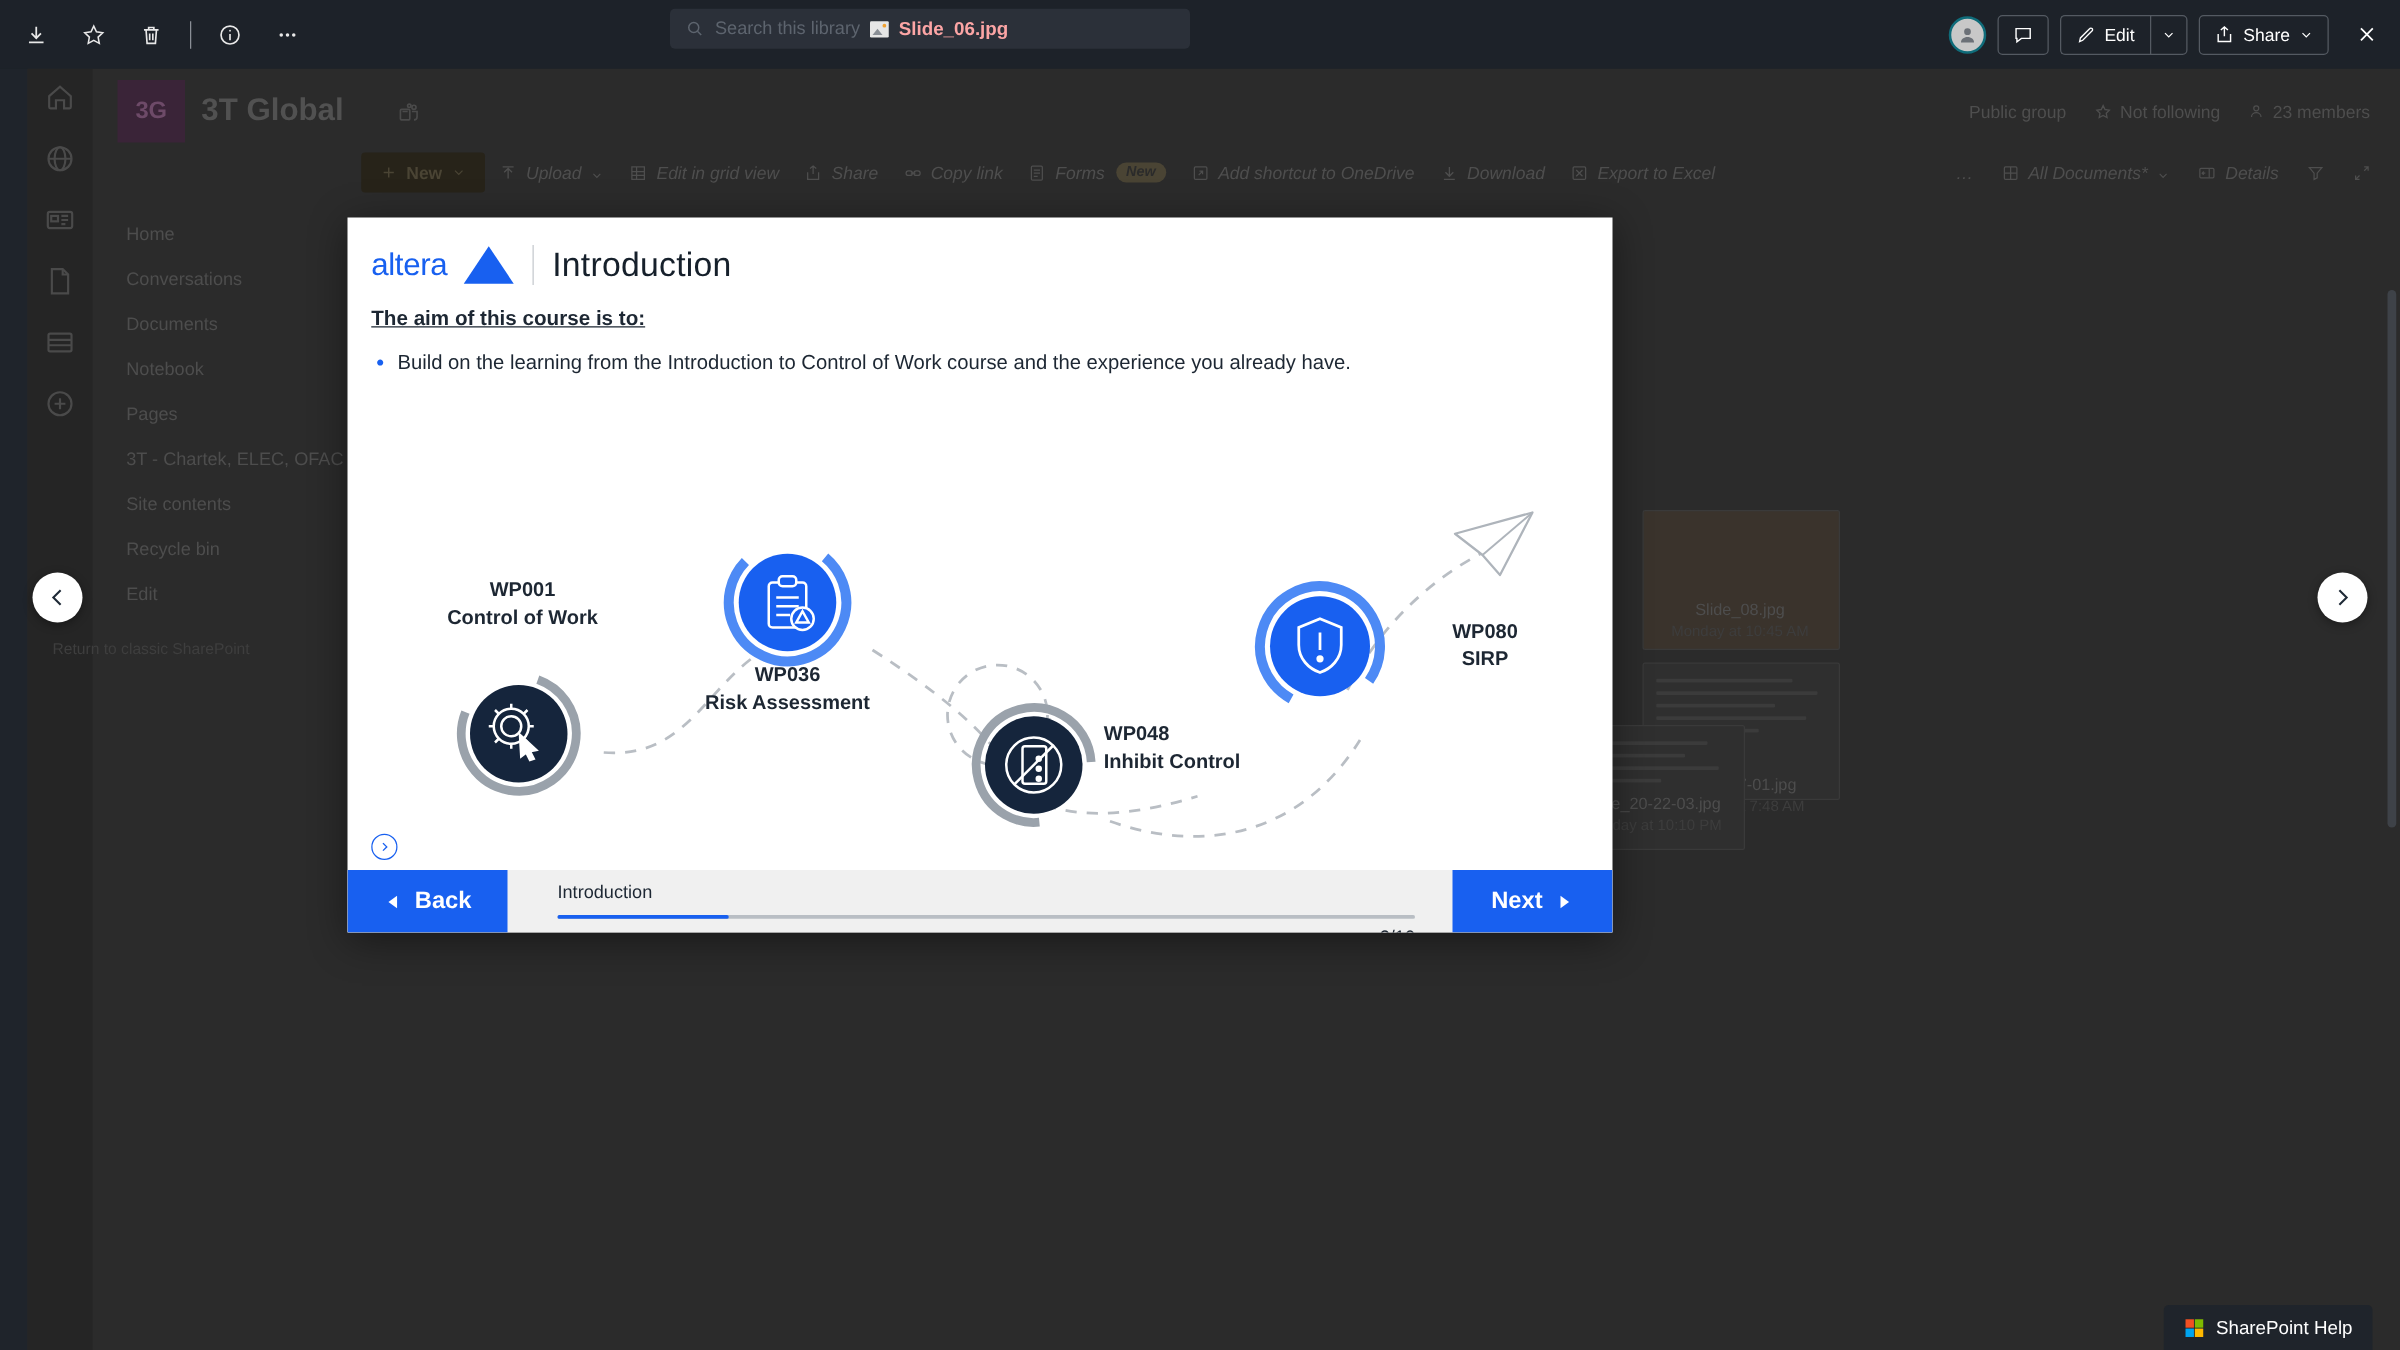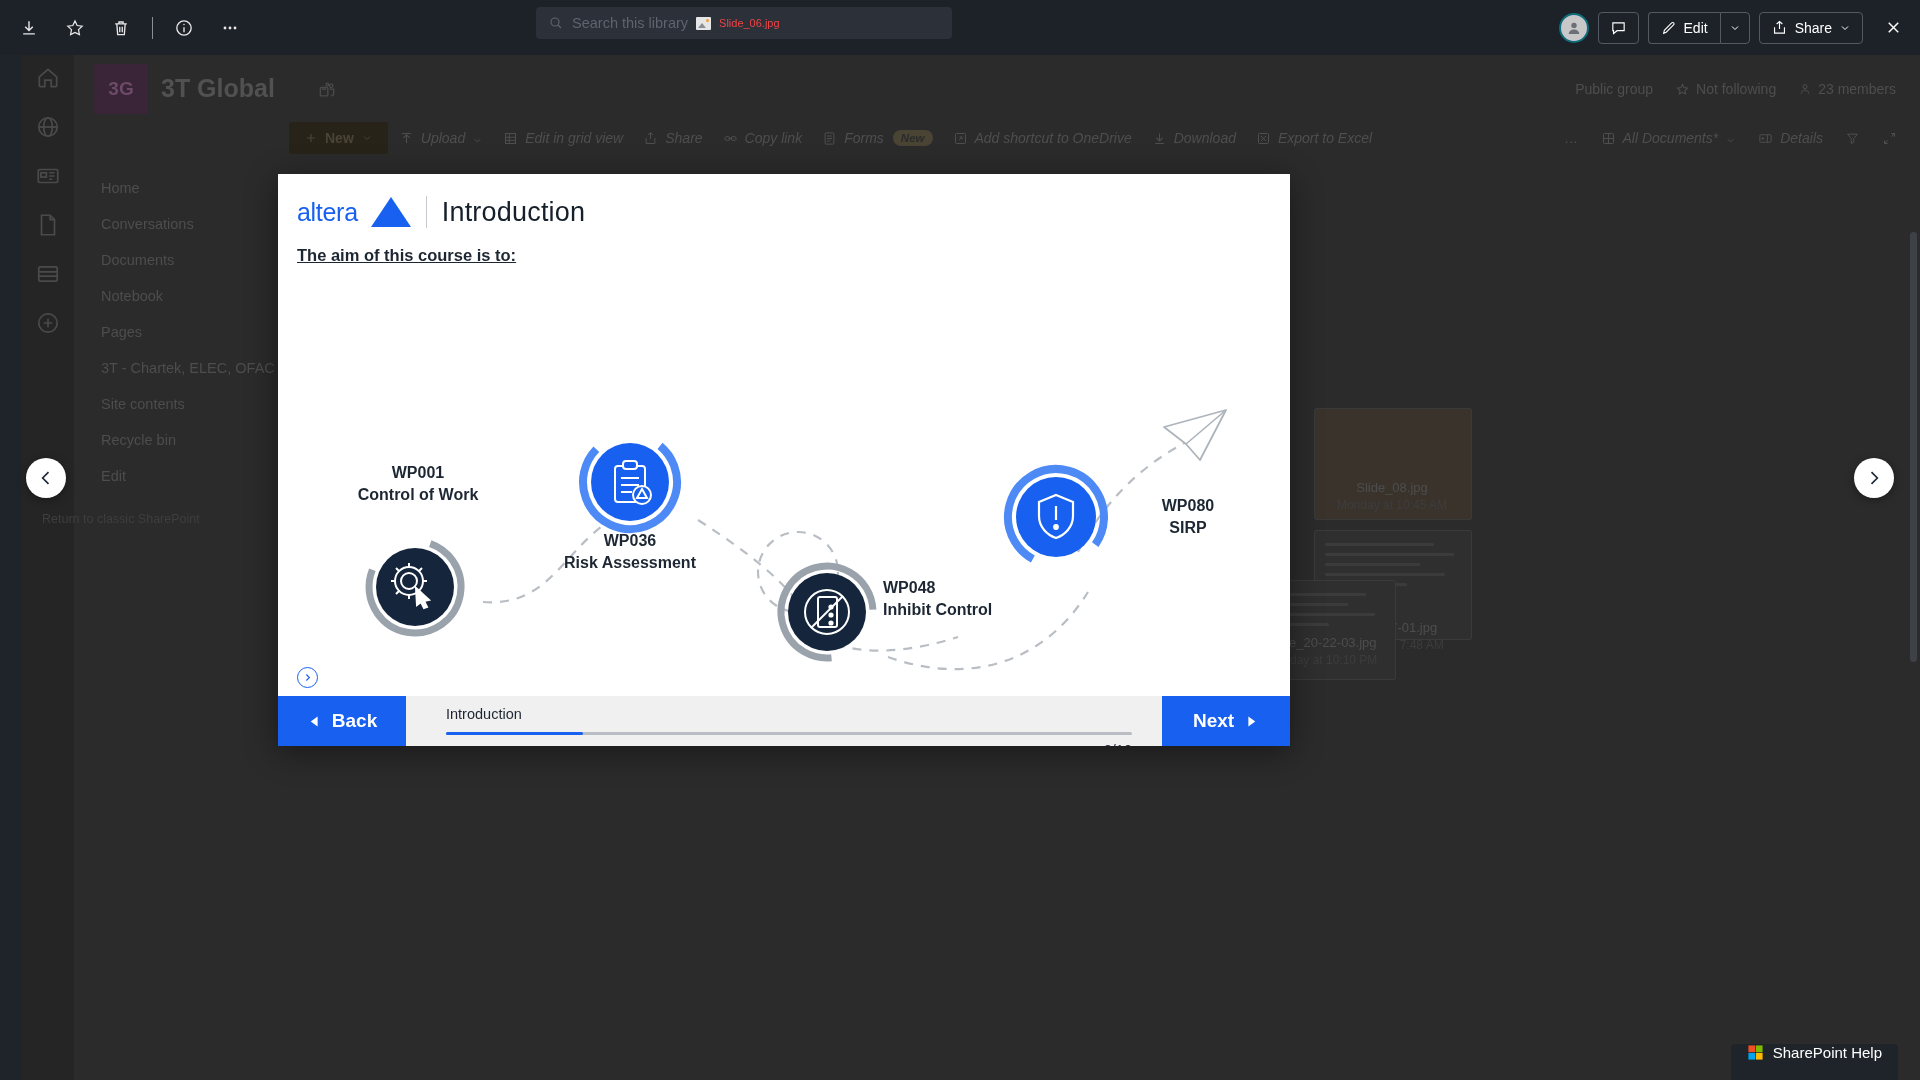--- a/index.html
+++ b/index.html
@@ -28,21 +28,21 @@
   .icon-btn svg { display:block; }
   .divider-v { width: 1px; height: 22px; background: #8a8f96; margin: 0 6px; }
 
   .sp-search {
     position: absolute; left: 536px; top: 7px;
     width: 416px; height: 32px;
     background: #2b3039; border-radius: 4px;
     display: flex; align-items: center; padding: 0 12px; gap: 8px;
   }
   .sp-search .ph { color: #5d646e; font-size: 14.5px; }
-  .sp-search .fname { color: #ef4444; font-size: 11px; font-weight: 400; }
+  .sp-search .fname { color: #fca5a5; font-size: 15px; font-weight: 700; }
   .fileicon {
     width: 15px; height: 13px; background: #e6e6e6; border-radius: 1px;
     position: relative; flex: 0 0 auto;
   }
   .fileicon::after {
     content:""; position:absolute; left:2px; bottom:2px; width:0;height:0;
     border-left:4px solid transparent;border-right:4px solid transparent;border-bottom:5px solid #8a8f96;
   }
   .fileicon::before {
     content:""; position:absolute; right:2px; top:2px; width:3px;height:3px;border-radius:50%;background:#f0a030;
@@ -248,21 +248,21 @@
   .pb-track {
     position: absolute; left: 40px; right: 30px; bottom: 11px;
     height: 3.5px; background: #b9bec4; border-radius: 2px;
   }
   .pb-fill { height: 100%; background: #1860f0; border-radius: 2px; }
 
   
   .sp-help {
     position: absolute; right: 22px; bottom: 0; height: 36px;
     background: #1f242b; border-radius: 4px 4px 0 0;
-    display: flex; gap: 9px; padding: 0 16px;
+    display: flex; align-items: center; gap: 9px; padding: 0 16px;
     color: #ffffff; font-size: 15px;
   }
   .help-sq { width: 17px; height: 17px; position: relative; }
 </style>
 </head>
 <body>
 
 <div class="sp-page">
 
   <div class="sp-rail">
@@ -641,20 +641,21 @@
   <div class="slide-hdr">
     <span class="logo-altera">altera</span>
     <span class="logo-tri"></span>
     <span class="hdr-sep"></span>
     <span class="slide-title">Introduction</span>
   </div>
 
   <div class="slide-body">
     <div class="aim-line">The aim of this course is to:</div>
     <ul class="bullets">
+      <li><span>Build on the learning from the Introduction to Control of Work course and the experience you already have.</span></li>
     </ul>
   </div>
 
   <div class="diagram">
     <svg width="1012" height="270" viewBox="0 0 1012 270">
 
       <path d="M205 200 C 270 205, 285 150, 330 120" fill="none" stroke="#b9bec4" stroke-width="2.2" stroke-dasharray="9 8"></path>
       <path d="M420 118 C 470 150, 500 175, 520 200" fill="none" stroke="#b9bec4" stroke-width="2.2" stroke-dasharray="9 8"></path>
       <circle cx="520" cy="170" r="40" fill="none" stroke="#b9bec4" stroke-width="2.2" stroke-dasharray="9 8"></circle>
       <path d="M520 210 C 540 250, 600 260, 680 235" fill="none" stroke="#b9bec4" stroke-width="2.2" stroke-dasharray="9 8"></path>

